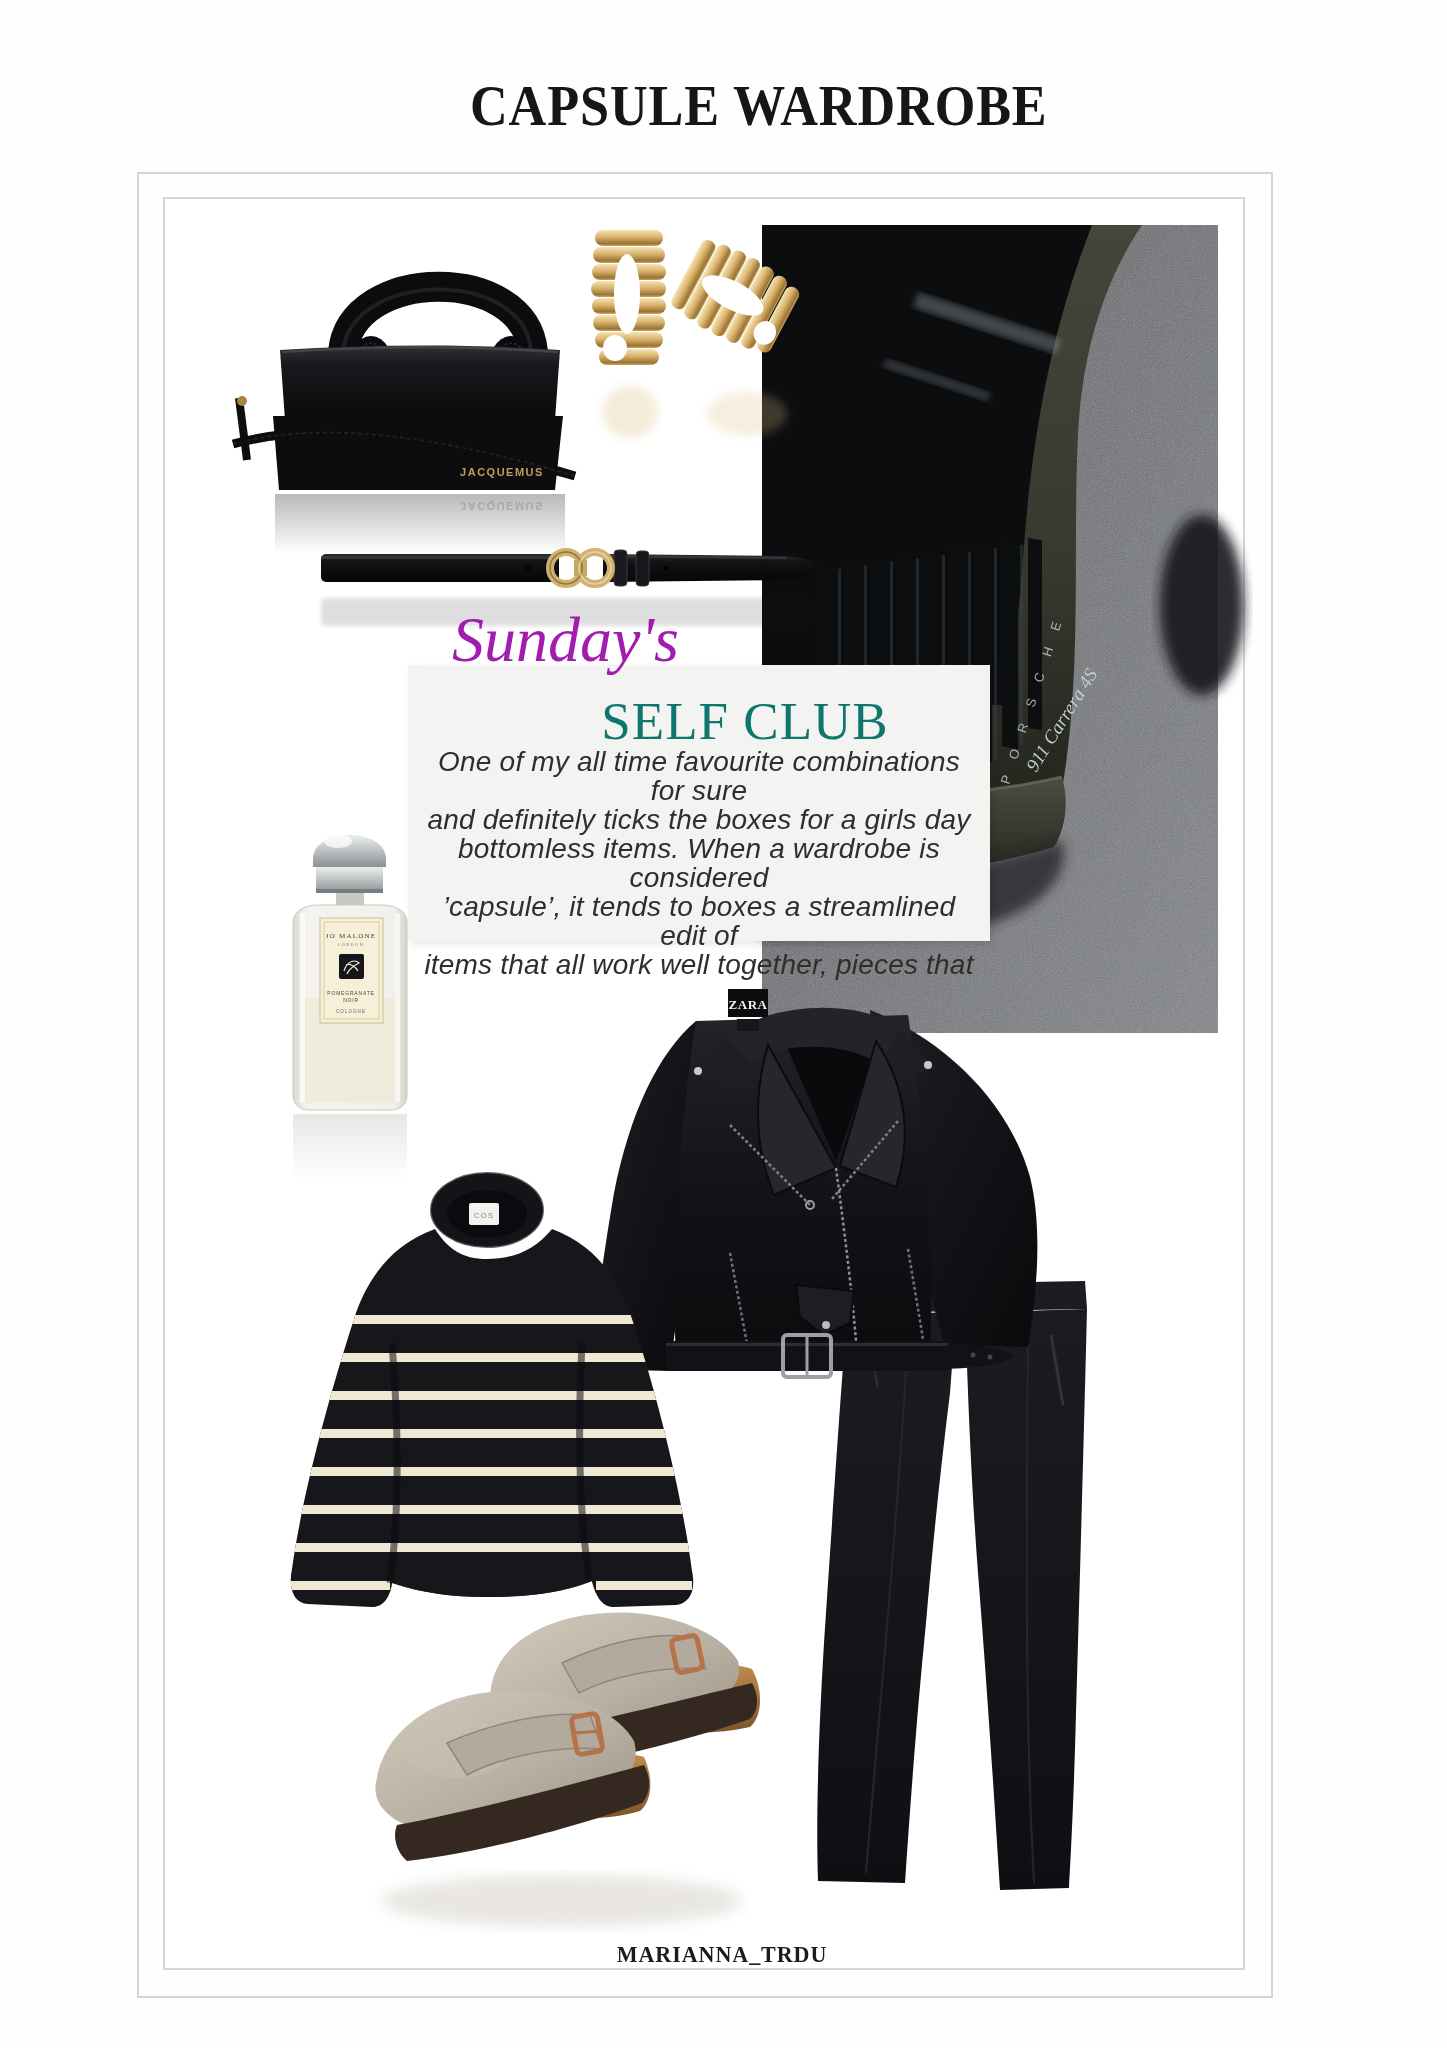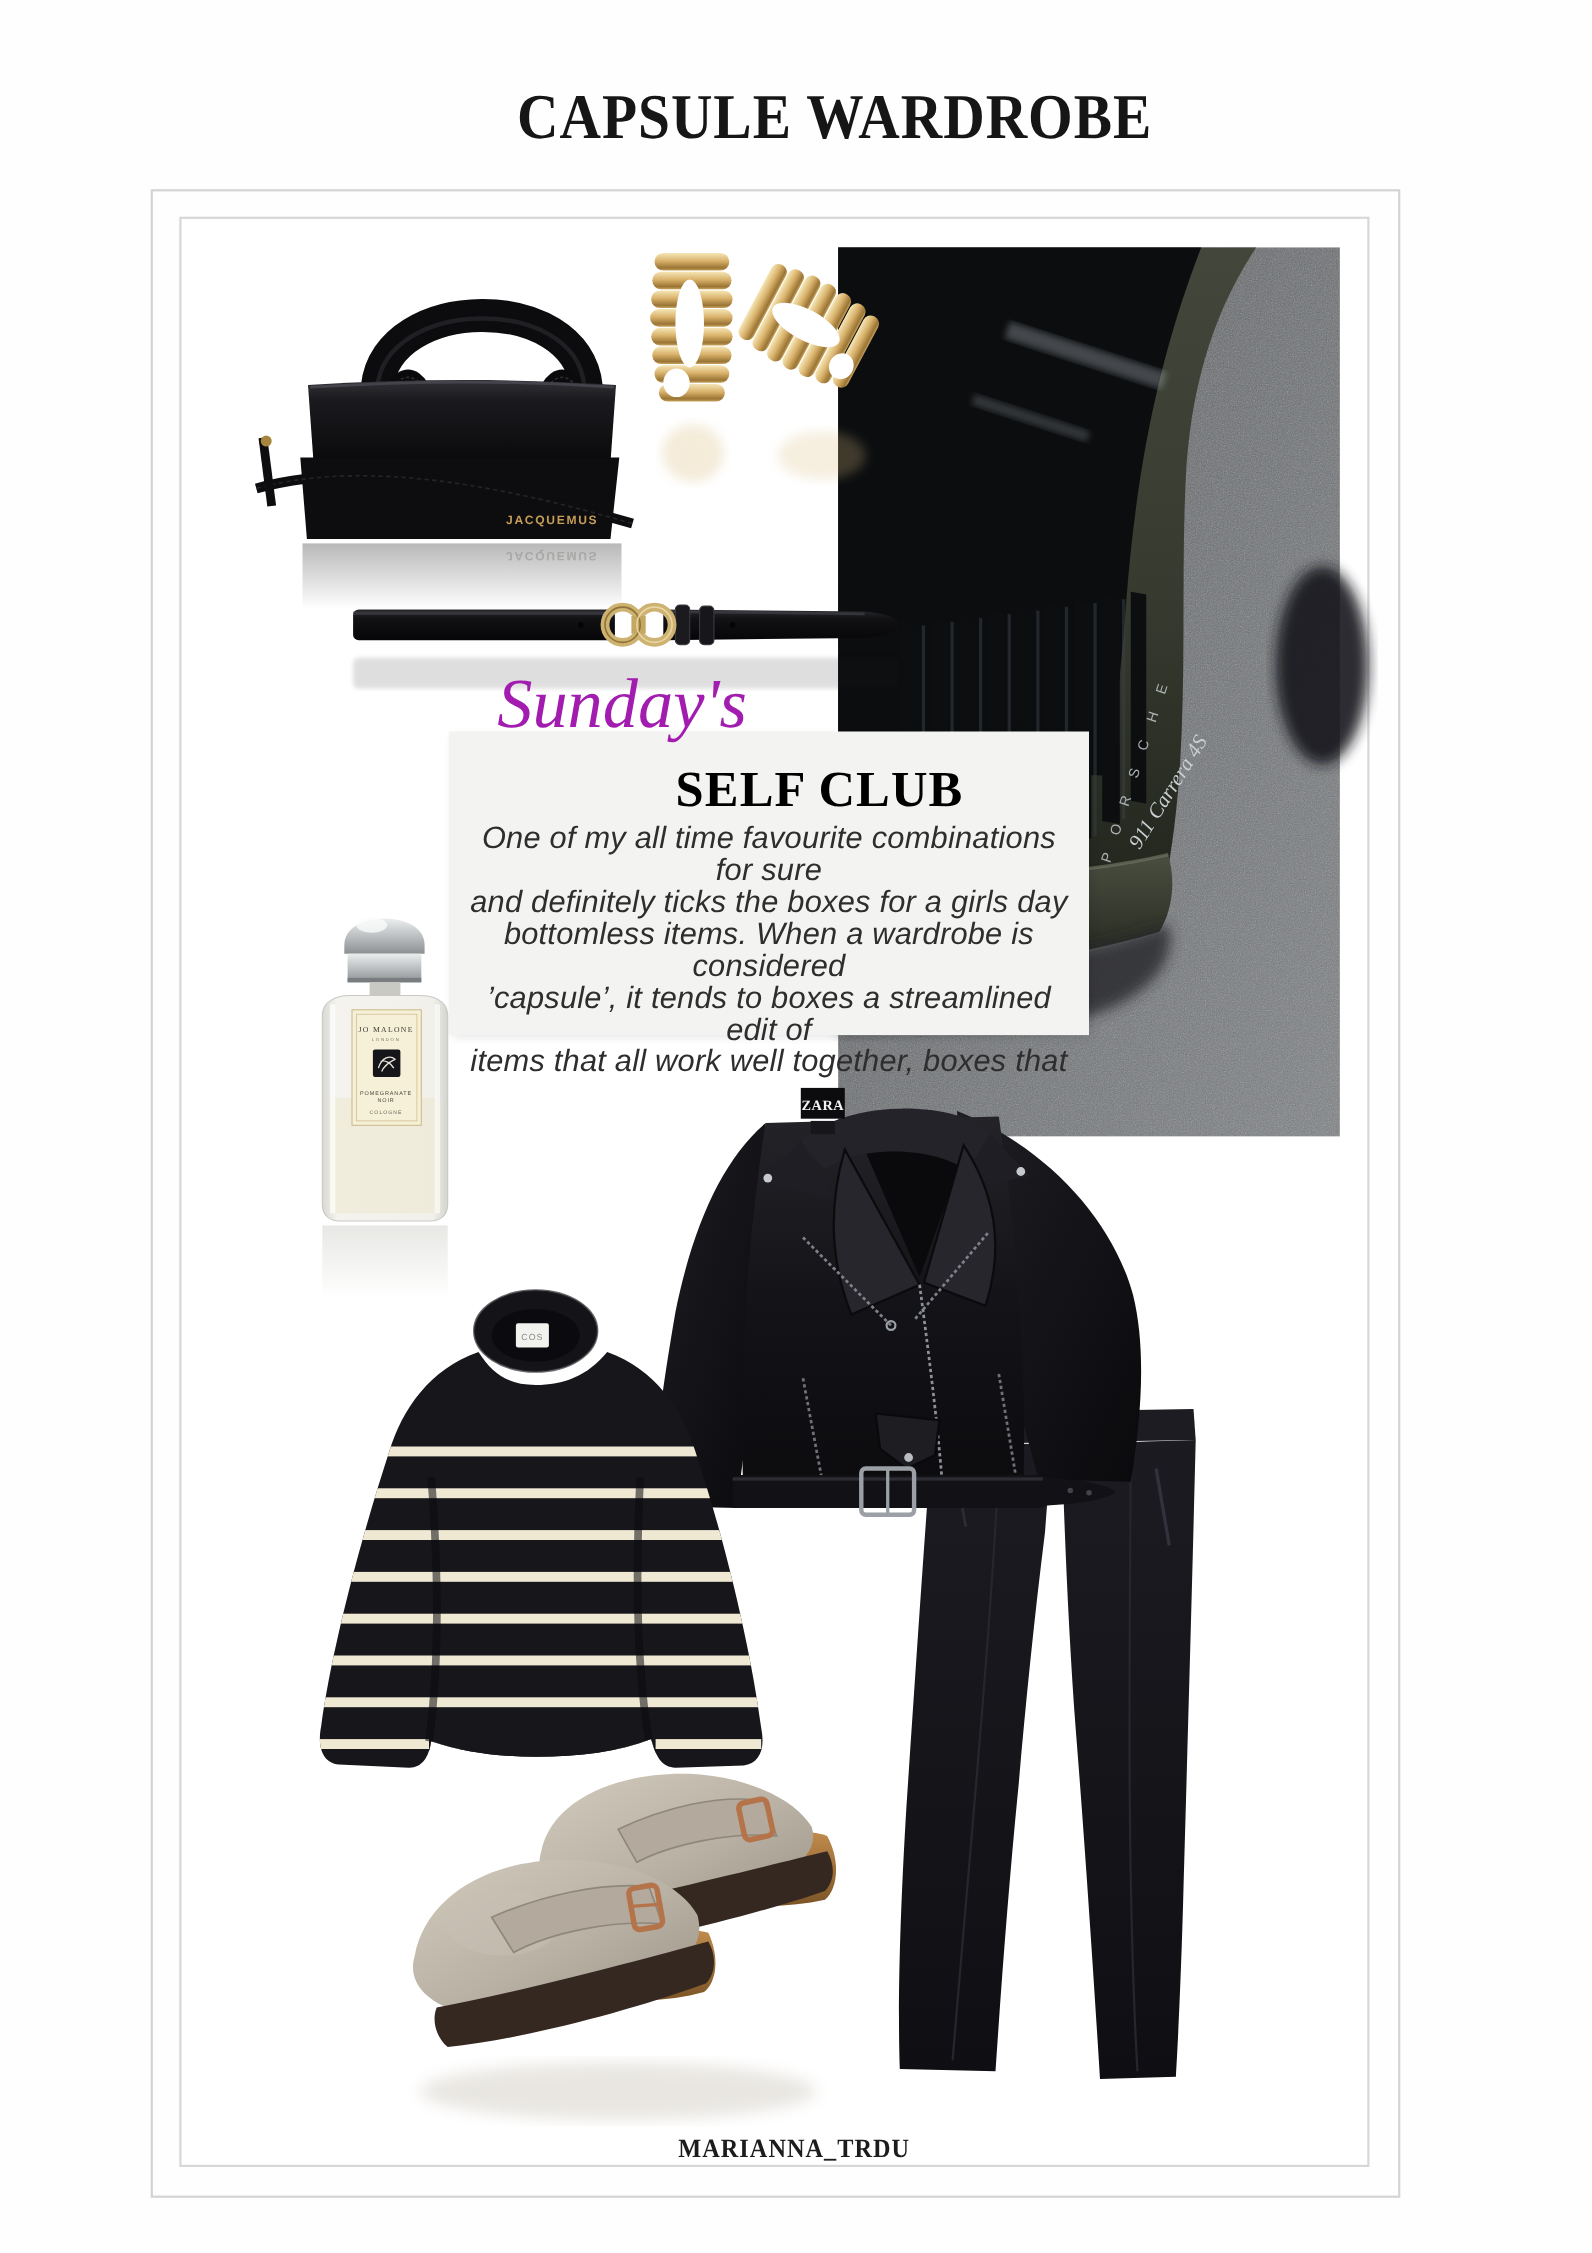--- a/index.html
+++ b/index.html
@@ -7,21 +7,21 @@
          font-family:"Liberation Serif",serif;}
   .frame{position:absolute;border:2px solid #d4d4d4;box-sizing:border-box;background:transparent;}
   .card{position:absolute;border:2px solid #d7d7d7;box-sizing:border-box;background:#ffffff;}
   .title{position:absolute;left:470px;top:72px;font-size:58px;font-weight:700;color:#161616;
          letter-spacing:1px;transform:scaleX(.9);transform-origin:left top;white-space:nowrap;}
   .textbox{position:absolute;left:408px;top:665px;width:582px;height:276px;background:#f3f3f1;
            box-shadow:3px 3px 8px rgba(0,0,0,.10);z-index:3;}
   .sundays{position:absolute;left:44px;top:-62px;font-style:italic;font-size:64px;color:#a21caf;
            font-family:"Liberation Serif",serif;white-space:nowrap;}
   .selfclub{position:absolute;top:26px;left:calc(50% + 46px);transform:translateX(-50%);
-            font-size:46px;font-weight:700;color:#000000;letter-spacing:1px;white-space:nowrap;}
+            font-size:53px;font-weight:400;color:#0f766e;letter-spacing:1px;white-space:nowrap;}
   .para{position:absolute;top:82px;left:11px;width:560px;text-align:center;
         font-family:"Liberation Sans",sans-serif;font-style:italic;font-size:28px;
         line-height:29px;color:#2e2e2e;letter-spacing:.2px;}
   .footer{position:absolute;left:572px;top:1941px;width:300px;text-align:center;font-size:24px;
           font-weight:700;color:#1c1c1c;letter-spacing:1px;transform:scaleX(.92);z-index:6;}
   svg{position:absolute;overflow:visible;}
   .z1{z-index:1}.z2{z-index:2}.z3{z-index:3}.z4{z-index:4}.z5{z-index:5}
 </style>
 </head>
 <body>
@@ -222,21 +222,21 @@
   </svg>
 
   <div class="textbox">
     <div class="sundays">Sunday's</div>
     <div class="selfclub">SELF CLUB</div>
     <div class="para">
       <div>One of my all time favourite combinations for sure</div>
       <div>and definitely ticks the boxes for a girls day</div>
       <div>bottomless items. When a wardrobe is considered</div>
       <div>’capsule’, it tends to boxes a streamlined edit of</div>
-      <div>items that all work well together, boxes that</div>
+      <div>items that all work well together, pieces that</div>
     </div>
   </div>
 
   <svg class="z4" style="left:283px;top:813px;" width="140" height="380" viewBox="0 0 140 380">
     <defs>
       <linearGradient id="capG" x1="0" y1="0" x2="0" y2="1">
         <stop offset="0" stop-color="#eceeee"></stop>
           <stop offset=".5" stop-color="#bcc0c2"></stop>
         <stop offset="1" stop-color="#8c9092"></stop>
       </linearGradient>

